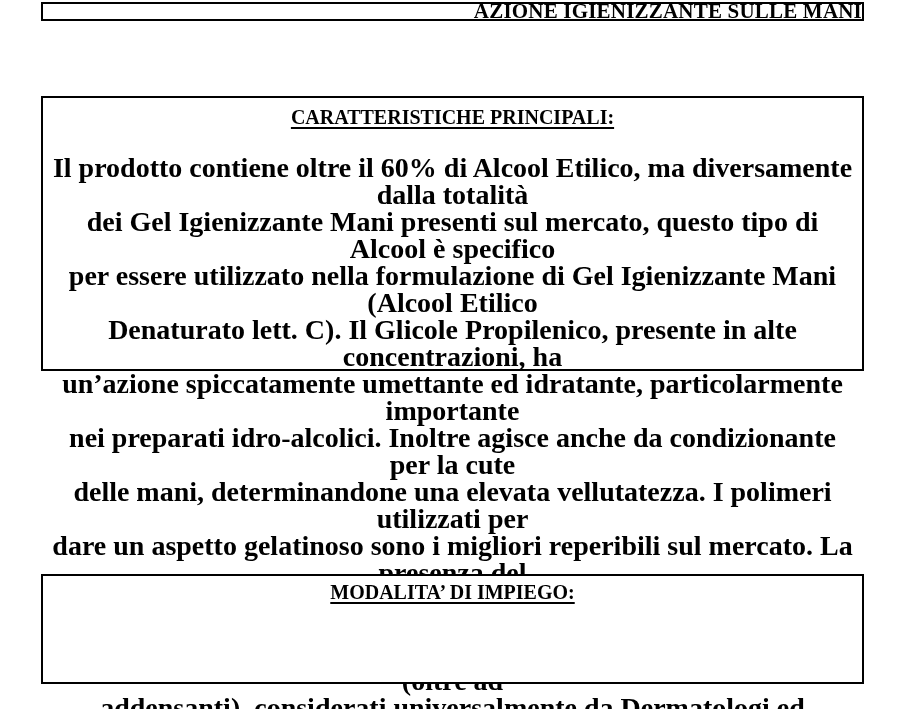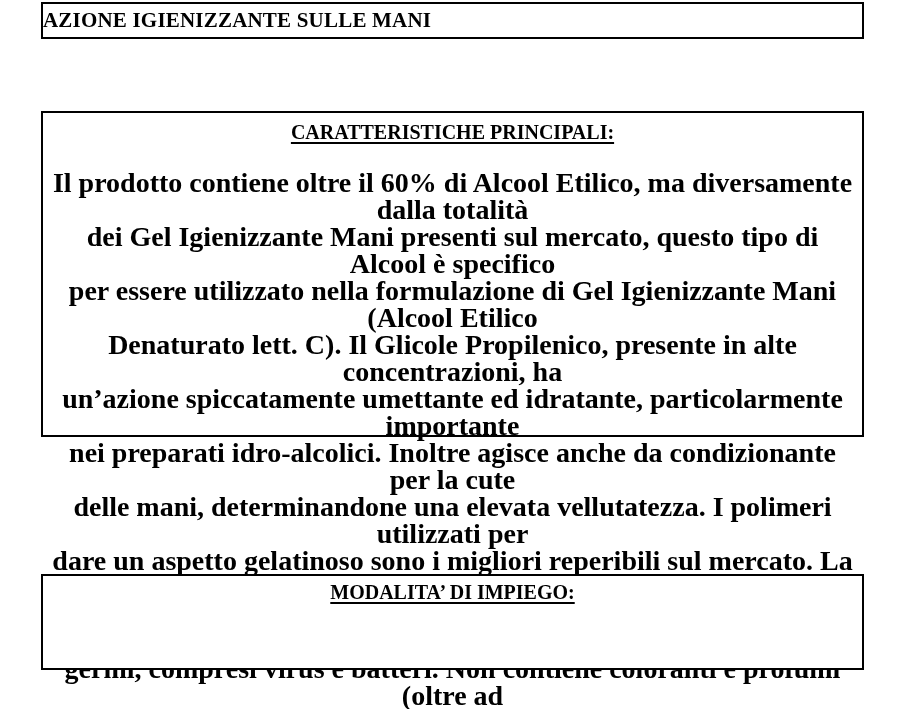--- a/index.html
+++ b/index.html
@@ -20,40 +20,40 @@
     position: absolute;
     left: 41px;
     width: 823px;
     box-sizing: border-box;
     border: 2px solid #000000;
     background: #ffffff;
     text-align: center;
   }
   .title-box {
     top: 2px;
-    height: 37px;
+    height: 19px;
     display: flex;
     align-items: center;
-    justify-content: flex-start;
+    justify-content: flex-end;
   }
   .title-box h1 {
     margin: 0;
     font-size: 21px;
     line-height: 1;
     font-weight: bold;
     letter-spacing: 0.2px;
   }
   .features-box {
-    top: 111px;
-    height: 326px;
+    top: 96px;
+    height: 275px;
     padding: 6px 8px 0 8px;
   }
   .usage-box {
     top: 574px;
-    height: 96px;
+    height: 110px;
     padding: 3px 8px 0 8px;
   }
   .box h2 {
     margin: 0;
     font-size: 20px;
     line-height: 27px;
     font-weight: bold;
     text-decoration: underline;
     text-decoration-thickness: 2px;
     text-underline-offset: 3px;

